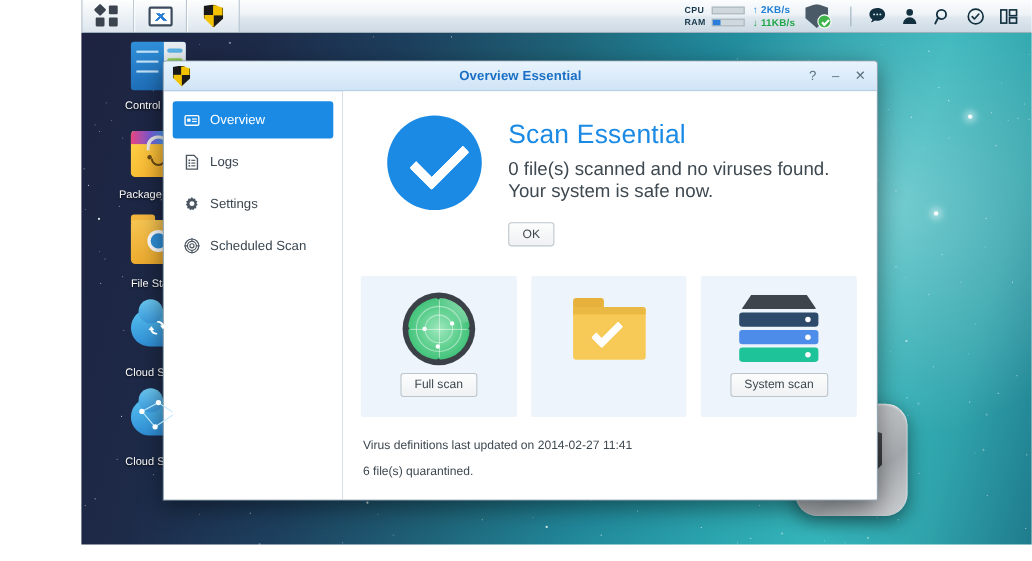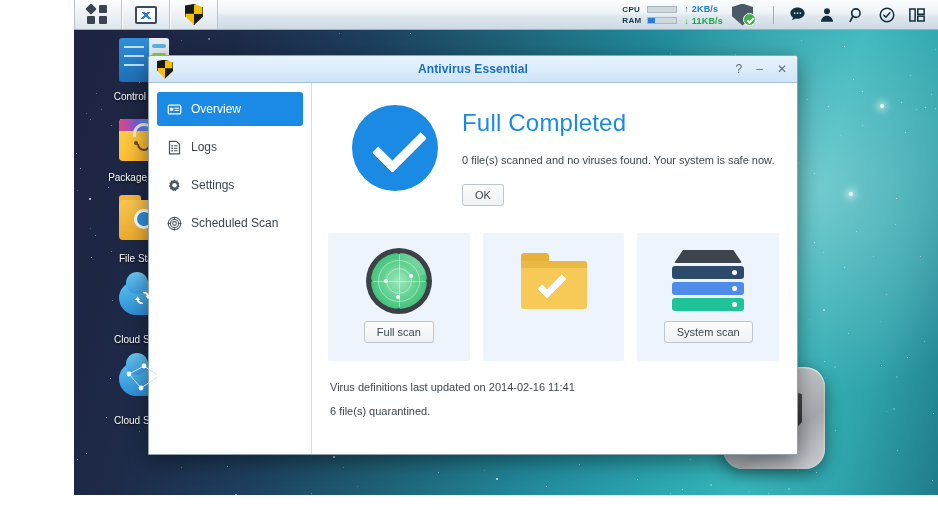--- a/index.html
+++ b/index.html
@@ -164,21 +164,21 @@
   .nav .ni svg { display:block; }
 
   #content { flex:1; padding:22px 18px 0 16px; background:#fff; position:relative; min-width:0; }
 
   .hero { display:flex; gap:24px; align-items:flex-start; padding-left:24px; }
   .hero-check { width:86px;height:86px;border-radius:50%;background:#1a8ae5; flex:none; position:relative; }
   .hero-check:after{ content:""; position:absolute; left:23px; top:26px; width:40px;height:20px;
     border-left:9px solid #fff; border-bottom:9px solid #fff; transform:rotate(-45deg); border-radius:2px;}
   .hero-txt { padding-top:4px; }
   .hero-title { font-size:24px; color:#1a8ae5; font-weight:normal; letter-spacing:.2px; }
-  .hero-sub { margin-top:17px; font-size:11px; color:#3d4850; }
+  .hero-sub { margin-top:7px; font-size:17px; color:#3d4850; }
   .btn {
     display:inline-block; min-width:38px; padding:4px 12px; font-size:11px; color:#3d4850;
     background:linear-gradient(to bottom,#fdfdfd,#eff1f3); border:1px solid #bcc6cd; border-radius:3px;
     text-align:center;
   }
   .ok-wrap { margin-top:18px; }
 
   .cards { display:flex; gap:13px; margin-top:27px; }
   .card {
     flex:1; background:#eef4fb; border-radius:2px; height:128px;
@@ -688,21 +688,21 @@
     </div>
   </div>
 
   <div id="win">
     <div id="titlebar">
       <div class="icon-shield-av tshield">
         <div class="sh"></div>
           <div class="q1"></div>
           <div class="q2"></div>
       </div>
-      <div id="title">Antivirus Essential</div>
+      <div id="title">Overview Essential</div>
       <div class="win-ctrls">
         <span>?</span>
         <span>–</span>
         <span>✕</span>
       </div>
     </div>
 
     <div id="winbody">
       <div id="sidebar">
 
@@ -758,21 +758,21 @@
           </span>
           <span>Scheduled Scan</span>
         </div>
 
       </div>
 
       <div id="content">
         <div class="hero">
           <div class="hero-check"></div>
           <div class="hero-txt">
-            <div class="hero-title">Full Completed</div>
+            <div class="hero-title">Scan Essential</div>
             <div class="hero-sub">0 file(s) scanned and no viruses found. Your system is safe now.</div>
             <div class="ok-wrap">
               <span class="btn">OK</span>
             </div>
           </div>
         </div>
 
         <div class="cards">
           <div class="card">
             <div class="cimg">
@@ -820,19 +820,19 @@
                 <div class="bay b3">
                     <span class="dot"></span>
                   </div>
               </div>
             </div>
             <span class="btn">System scan</span>
           </div>
         </div>
 
         <div class="footnotes">
-          <div>Virus definitions last updated on 2014-02-16 11:41</div>
+          <div>Virus definitions last updated on 2014-02-27 11:41</div>
           <div>6 file(s) quarantined.</div>
         </div>
       </div>
     </div>
   </div>
 </div>
 
 </body></html>

